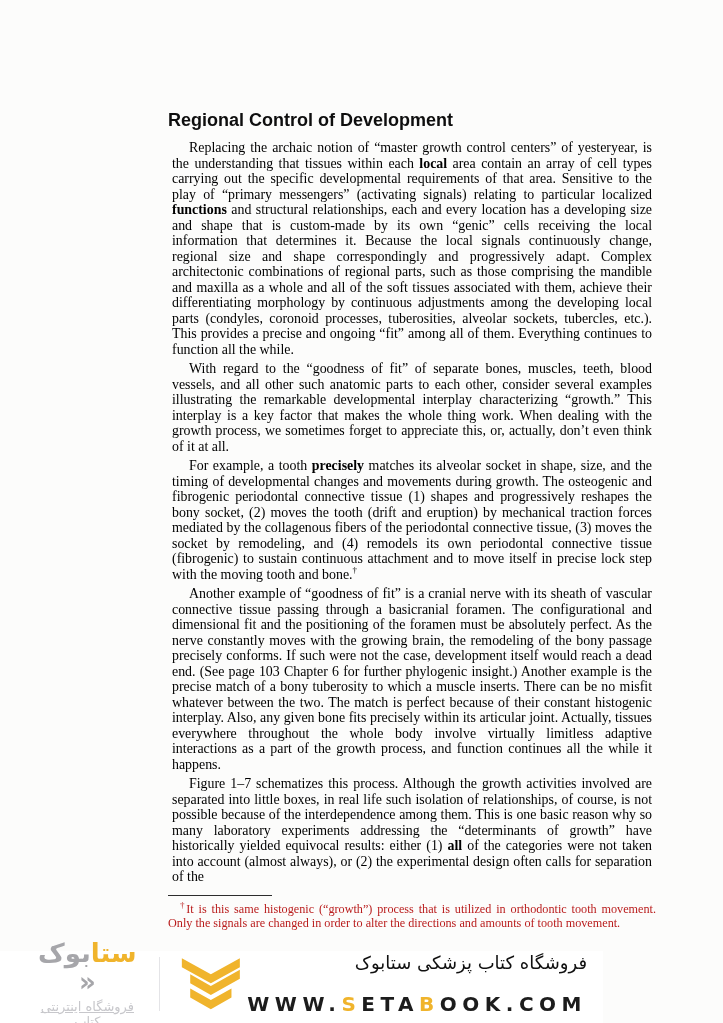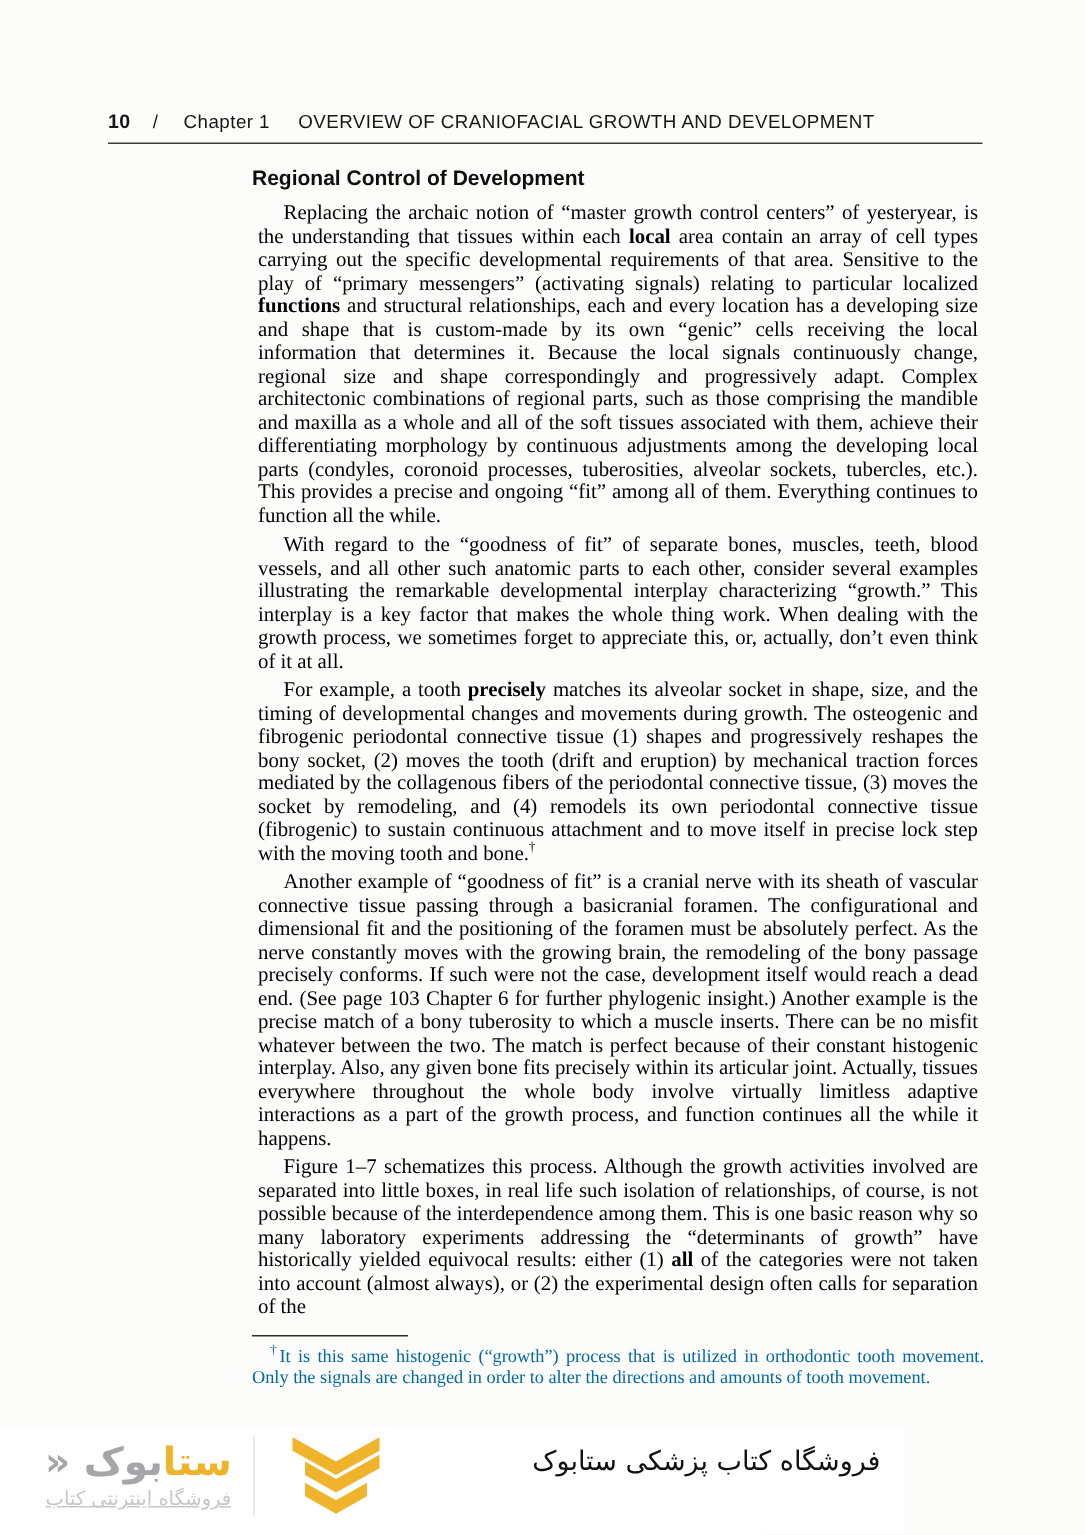--- a/index.html
+++ b/index.html
@@ -17,34 +17,34 @@
     position:absolute; top:73px; left:72px; width:583px;
     border-bottom:1.4px solid #3c3c3c; padding-bottom:7px;
     font-family:"Liberation Sans",sans-serif; color:#161616;
     font-size:12.5px; letter-spacing:0.3px; white-space:nowrap;
   }
   .pg-num { font-weight:bold; font-size:13px; margin-right:11px; }
   .pg-sep { margin-right:13px; }
   .pg-chapter { margin-right:15px; }
   .content { position:absolute; left:168px; top:110px; width:488px; }
   .section-heading {
-    font-family:"Liberation Sans",sans-serif; font-size:14px; font-weight:bold;
+    font-family:"Liberation Sans",sans-serif; font-size:18px; font-weight:bold;
     color:#0e0e0e; margin:0 0 9px 0;
   }
   .body-text p {
     margin:4px; font-size:13.9px; line-height:15.5px; text-align:justify;
     color:#000000; text-indent:17px;
   }
   .seg-bold { font-weight:bold; }
   .body-text sup, .footnote-text sup { font-size:9px; line-height:0; }
   .footnote { margin-top:10px; }
   .footnote-rule { width:104px; border-top:1.4px solid #2d2d2d; margin-bottom:6px; }
   .footnote-text p {
     margin:0; font-size:12.2px; line-height:14.3px; text-align:justify;
-    color:#0369a1; text-indent:12px;
+    color:#b91c1c; text-indent:12px;
   }
   .footer {
     position:absolute; left:0; bottom:0; width:603px; height:72px;
     background:#ffffff; display:flex; align-items:center;
     justify-content:space-between; padding:0 16px 6px 30px; box-sizing:border-box;
   }
   .footer-left { display:flex; align-items:center; }
   .wordmark-col { text-align:center; }
   .wordmark {
     font-family:"DejaVu Sans",sans-serif; font-size:26px; font-weight:bold;
@@ -67,26 +67,20 @@
     font-family:"DejaVu Sans",sans-serif; font-size:20px; font-weight:600;
     letter-spacing:5.5px; color:#1c1c1c; white-space:nowrap;
   }
 </style>
 </head>
 <body>
 
 <div class="page">
 
 
-  <div class="page-header">
-    <span class="pg-num">10</span>
-    <span class="pg-sep">/</span>
-    <span class="pg-chapter">Chapter 1</span>
-    <span class="pg-title">OVERVIEW OF CRANIOFACIAL GROWTH AND DEVELOPMENT</span>
-  </div>
 
   <div class="content">
     <h2 class="section-heading">Regional Control of Development</h2>
     <div class="body-text">
         <p><span>Replacing the archaic notion of “master growth control centers” of yesteryear, is the understanding that tissues within each </span><span class="seg-bold">local</span><span> area contain an array of cell types carrying out the specific developmental requirements of that area. Sensitive to the play of “primary messengers” (activating signals) relating to particular localized </span><span class="seg-bold">functions</span><span> and structural relationships, each and every location has a developing size and shape that is custom-made by its own “genic” cells receiving the local information that determines it. Because the local signals continuously change, regional size and shape correspondingly and progressively adapt. Complex architectonic combinations of regional parts, such as those comprising the mandible and maxilla as a whole and all of the soft tissues associated with them, achieve their differentiating morphology by continuous adjustments among the developing local parts (condyles, coronoid processes, tuberosities, alveolar sockets, tubercles, etc.). This provides a precise and ongoing “fit” among all of them. Everything continues to function all the while.</span></p>
         <p><span>With regard to the “goodness of fit” of separate bones, muscles, teeth, blood vessels, and all other such anatomic parts to each other, consider several examples illustrating the remarkable developmental interplay characterizing “growth.” This interplay is a key factor that makes the whole thing work. When dealing with the growth process, we sometimes forget to appreciate this, or, actually, don’t even think of it at all.</span></p>
         <p><span>For example, a tooth </span><span class="seg-bold">precisely</span><span> matches its alveolar socket in shape, size, and the timing of developmental changes and movements during growth. The osteogenic and fibrogenic periodontal connective tissue (1) shapes and progressively reshapes the bony socket, (2) moves the tooth (drift and eruption) by mechanical traction forces mediated by the collagenous fibers of the periodontal connective tissue, (3) moves the socket by remodeling, and (4) remodels its own periodontal connective tissue (fibrogenic) to sustain continuous attachment and to move itself in precise lock step with the moving tooth and bone.</span><sup>†</sup></p>
         <p><span>Another example of “goodness of fit” is a cranial nerve with its sheath of vascular connective tissue passing through a basicranial foramen. The configurational and dimensional fit and the positioning of the foramen must be absolutely perfect. As the nerve constantly moves with the growing brain, the remodeling of the bony passage precisely conforms. If such were not the case, development itself would reach a dead end. (See page 103 Chapter 6 for further phylogenic insight.) Another example is the precise match of a bony tuberosity to which a muscle inserts. There can be no misfit whatever between the two. The match is perfect because of their constant histogenic interplay. Also, any given bone fits precisely within its articular joint. Actually, tissues everywhere throughout the whole body involve virtually limitless adaptive interactions as a part of the growth process, and function continues all the while it happens.</span></p>
         <p><span>Figure 1–7 schematizes this process. Although the growth activities involved are separated into little boxes, in real life such isolation of relationships, of course, is not possible because of the interdependence among them. This is one basic reason why so many laboratory experiments addressing the “determinants of growth” have historically yielded equivocal results: either (1) </span><span class="seg-bold">all</span><span> of the categories were not taken into account (almost always), or (2) the experimental design often calls for separation of the</span></p>
       </div>
@@ -106,16 +100,17 @@
       </div>
       <div class="logo-divider"></div>
       <svg class="chevron-emblem" viewBox="0 0 100 90">
         <polygon points="5,5 50,30 95,5 95,19 50,44 5,19" fill="#F0B42C"></polygon>
         <polygon points="18,30 50,48 95,23 95,37 50,62 18,44" fill="#F0B42C"></polygon>
         <polygon points="18,52 50,70 82,52 82,66 50,84 18,66" fill="#F0B42C"></polygon>
       </svg>
     </div>
     <div class="footer-right">
       <div class="store-name">فروشگاه کتاب پزشکی ستابوک</div>
+      <div class="site-url"><span>WWW.</span><span class="seg-accent">S</span><span>ETA</span><span class="seg-accent">B</span><span>OOK.COM</span></div>
     </div>
   </div>
 
 </div>
 
 </body></html>

